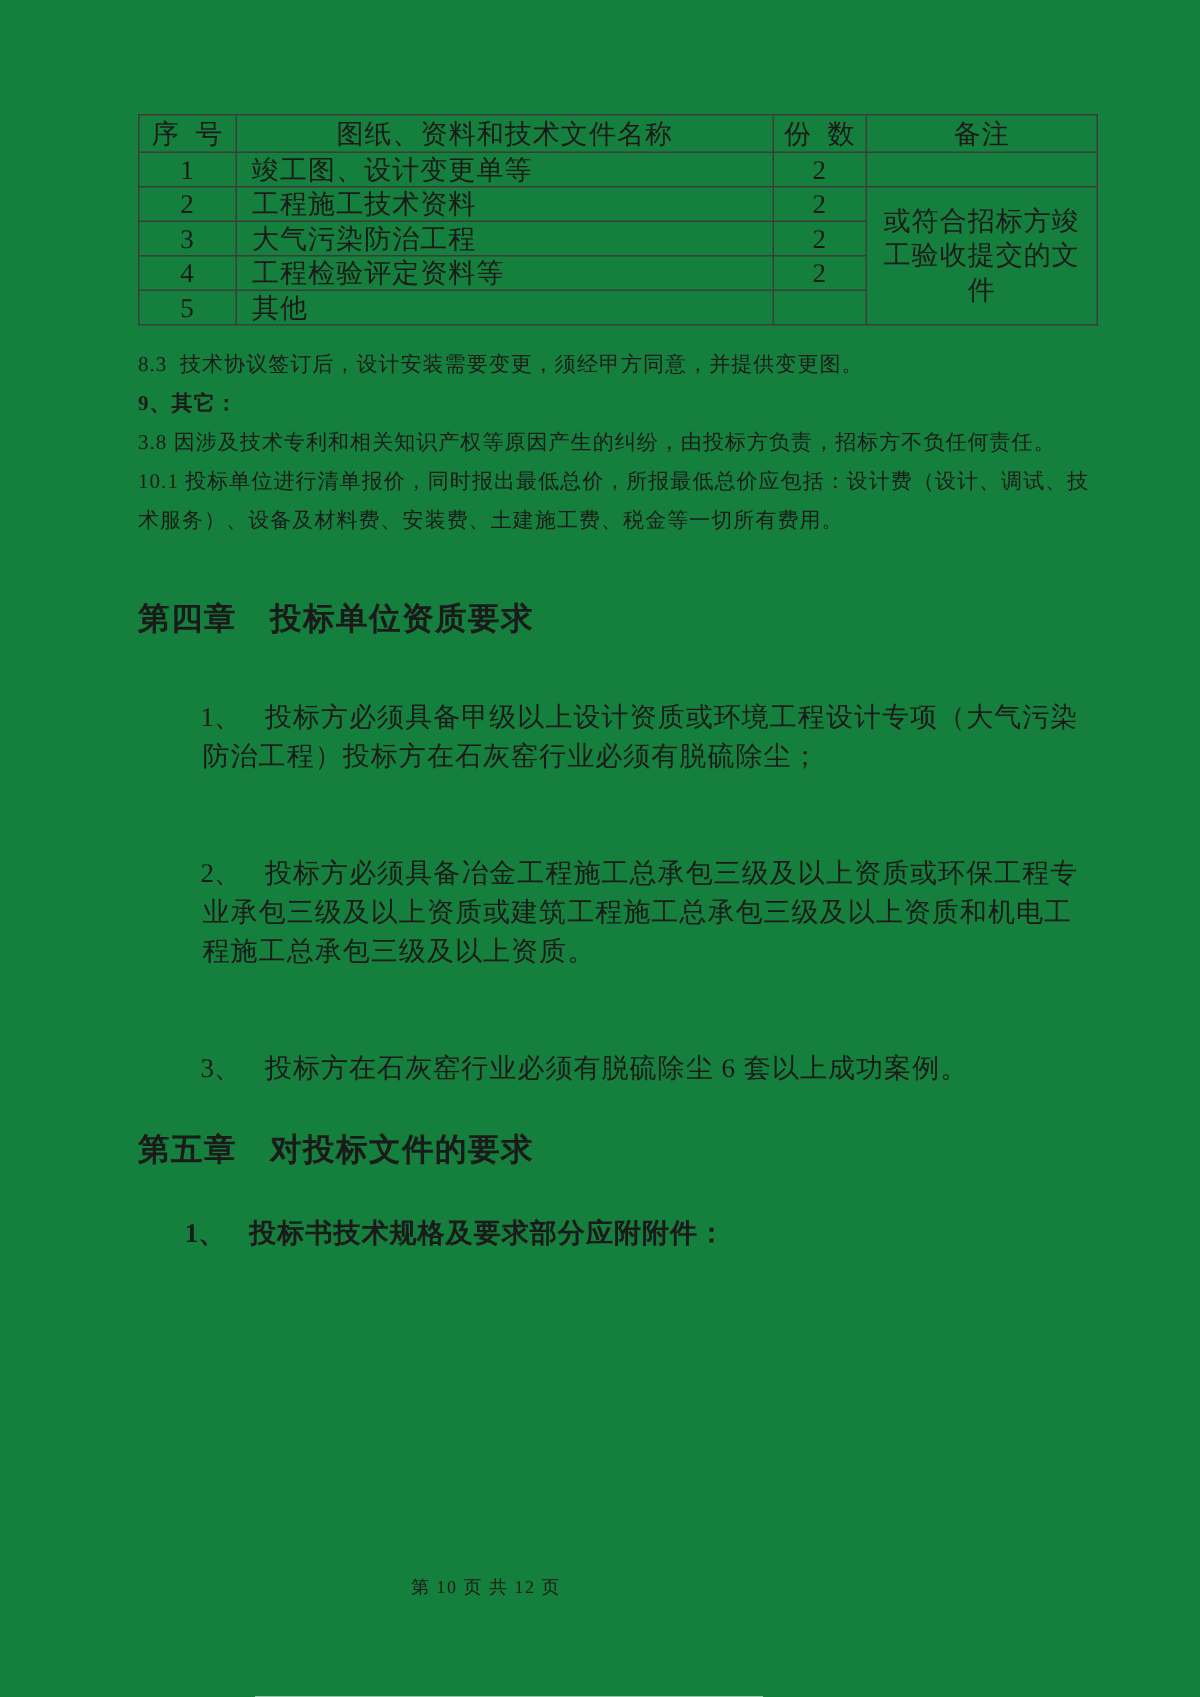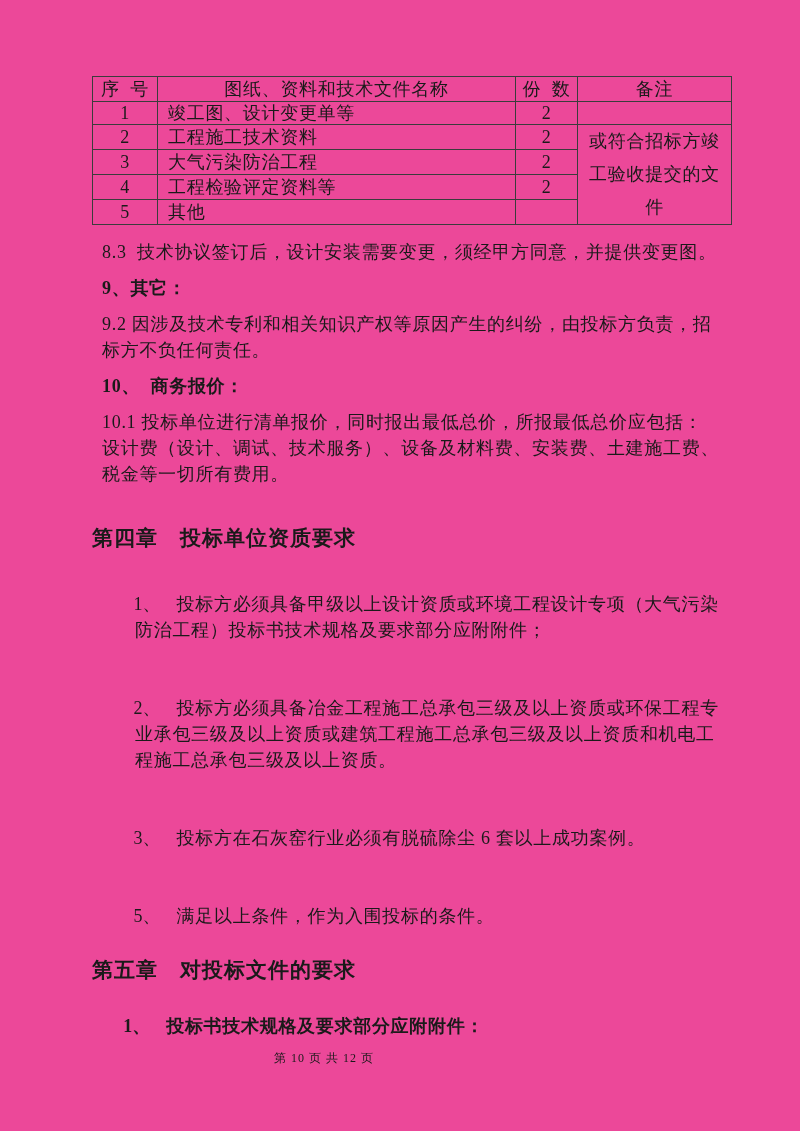--- a/index.html
+++ b/index.html
@@ -1,20 +1,20 @@
 <!DOCTYPE html>
 <html><head>
 <meta charset="utf-8">
 <style>
   html, body { margin: 0; padding: 0; background: #ffffff; }
   .page {
     position: relative;
     width: 800px;
     height: 1131px;
-    background: #ec4899;
+    background: #15803d;
     font-family: "Liberation Serif", "DejaVu Serif", serif;
     color: #1a1a1a;
     overflow: hidden;
   }
   .content {
     position: absolute;
     left: 92px;
     top: 76px;
     width: 639px;
   }
@@ -36,27 +36,27 @@
     white-space: pre-wrap;
     line-height: 22px;
   }
   .doc-table .col-no   { width: 65px;  }
   .doc-table .col-name { width: 358px; }
   .doc-table .col-qty  { width: 62px;  }
   .doc-table .col-note { width: 154px; }
   .doc-table tr.hdr td { height: 24px; }
   .doc-table tr.row td { height: 22px; }
   .doc-table td.name-cell { text-align: left; padding-left: 10px; }
-  .doc-table td.note-merged { line-height: 33px; padding: 0 6px; }
+  .doc-table td.note-merged { line-height: 23px; padding: 0 6px; }
 
   
   .clauses { margin-top: 14px; }
   p.body-line {
-    margin: 10px;
-    font-size: 18px;
+    margin: 0;
+    font-size: 14px;
     letter-spacing: 0.7px;
     line-height: 26px;
     white-space: pre-wrap;
   }
   p.bold-line { font-weight: bold; }
 
   
   h2.chapter {
     margin: 0;
     font-size: 21px;
@@ -154,38 +154,34 @@
           <td>5</td>
           <td class="name-cell">其他</td>
           <td></td>
         </tr>
       </tbody>
     </table>
 
     <div class="clauses">
       <p class="body-line">8.3  技术协议签订后，设计安装需要变更，须经甲方同意，并提供变更图。</p>
       <p class="body-line bold-line">9、其它：</p>
-      <p class="body-line">9.2 因涉及技术专利和相关知识产权等原因产生的纠纷，由投标方负责，招标方不负任何责任。</p>
-      <p class="body-line bold-line">10、  商务报价：</p>
+      <p class="body-line">3.8 因涉及技术专利和相关知识产权等原因产生的纠纷，由投标方负责，招标方不负任何责任。</p>
       <p class="body-line">10.1 投标单位进行清单报价，同时报出最低总价，所报最低总价应包括：设计费（设计、调试、技术服务）、设备及材料费、安装费、土建施工费、税金等一切所有费用。</p>
     </div>
 
     <h2 class="chapter chapter4">第四章　投标单位资质要求</h2>
     <div>
       <p class="item">
-        <span class="num">1、</span><span>投标方必须具备甲级以上设计资质或环境工程设计专项（大气污染防治工程）投标书技术规格及要求部分应附附件；</span>
+        <span class="num">1、</span><span>投标方必须具备甲级以上设计资质或环境工程设计专项（大气污染防治工程）投标方在石灰窑行业必须有脱硫除尘；</span>
       </p>
       <p class="item">
         <span class="num">2、</span><span>投标方必须具备冶金工程施工总承包三级及以上资质或环保工程专业承包三级及以上资质或建筑工程施工总承包三级及以上资质和机电工程施工总承包三级及以上资质。</span>
       </p>
       <p class="item">
         <span class="num">3、</span><span>投标方在石灰窑行业必须有脱硫除尘 6 套以上成功案例。</span>
-      </p>
-      <p class="item">
-        <span class="num">5、</span><span>满足以上条件，作为入围投标的条件。</span>
       </p>
     </div>
 
     <h2 class="chapter chapter5">第五章　对投标文件的要求</h2>
     <p class="item item-bold">
       <span class="num">1、</span><span>投标书技术规格及要求部分应附附件：</span>
     </p>
 
     <div class="attachments">
       <p class="att">

